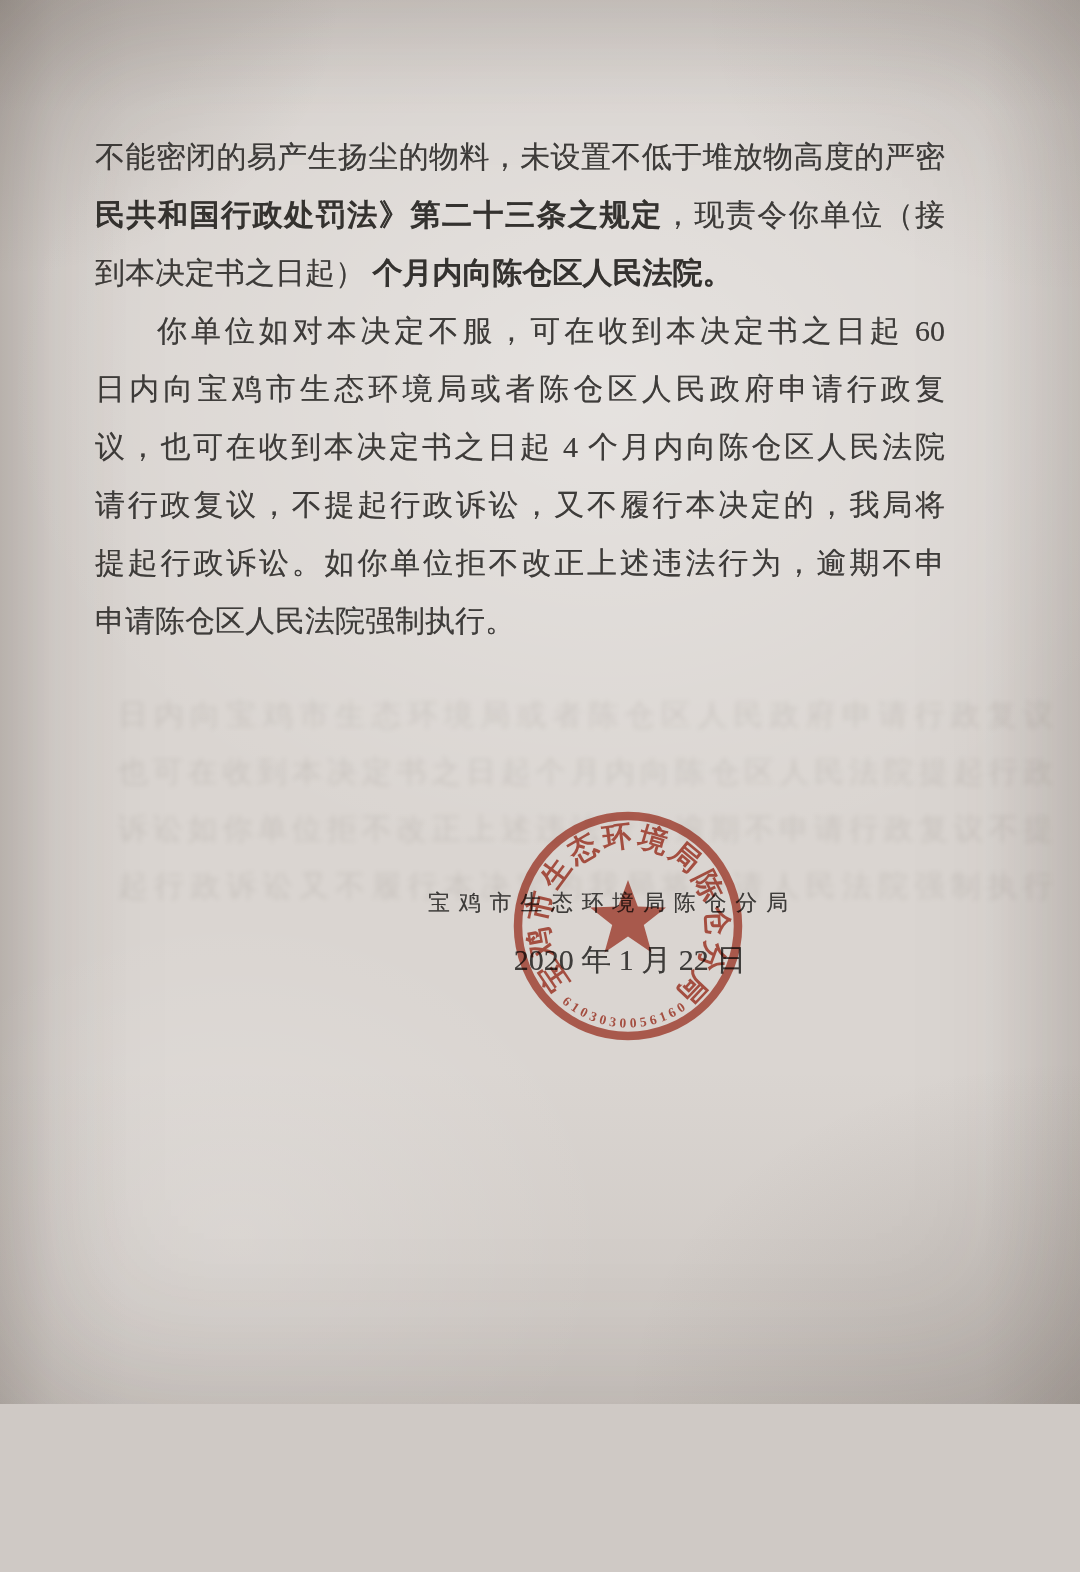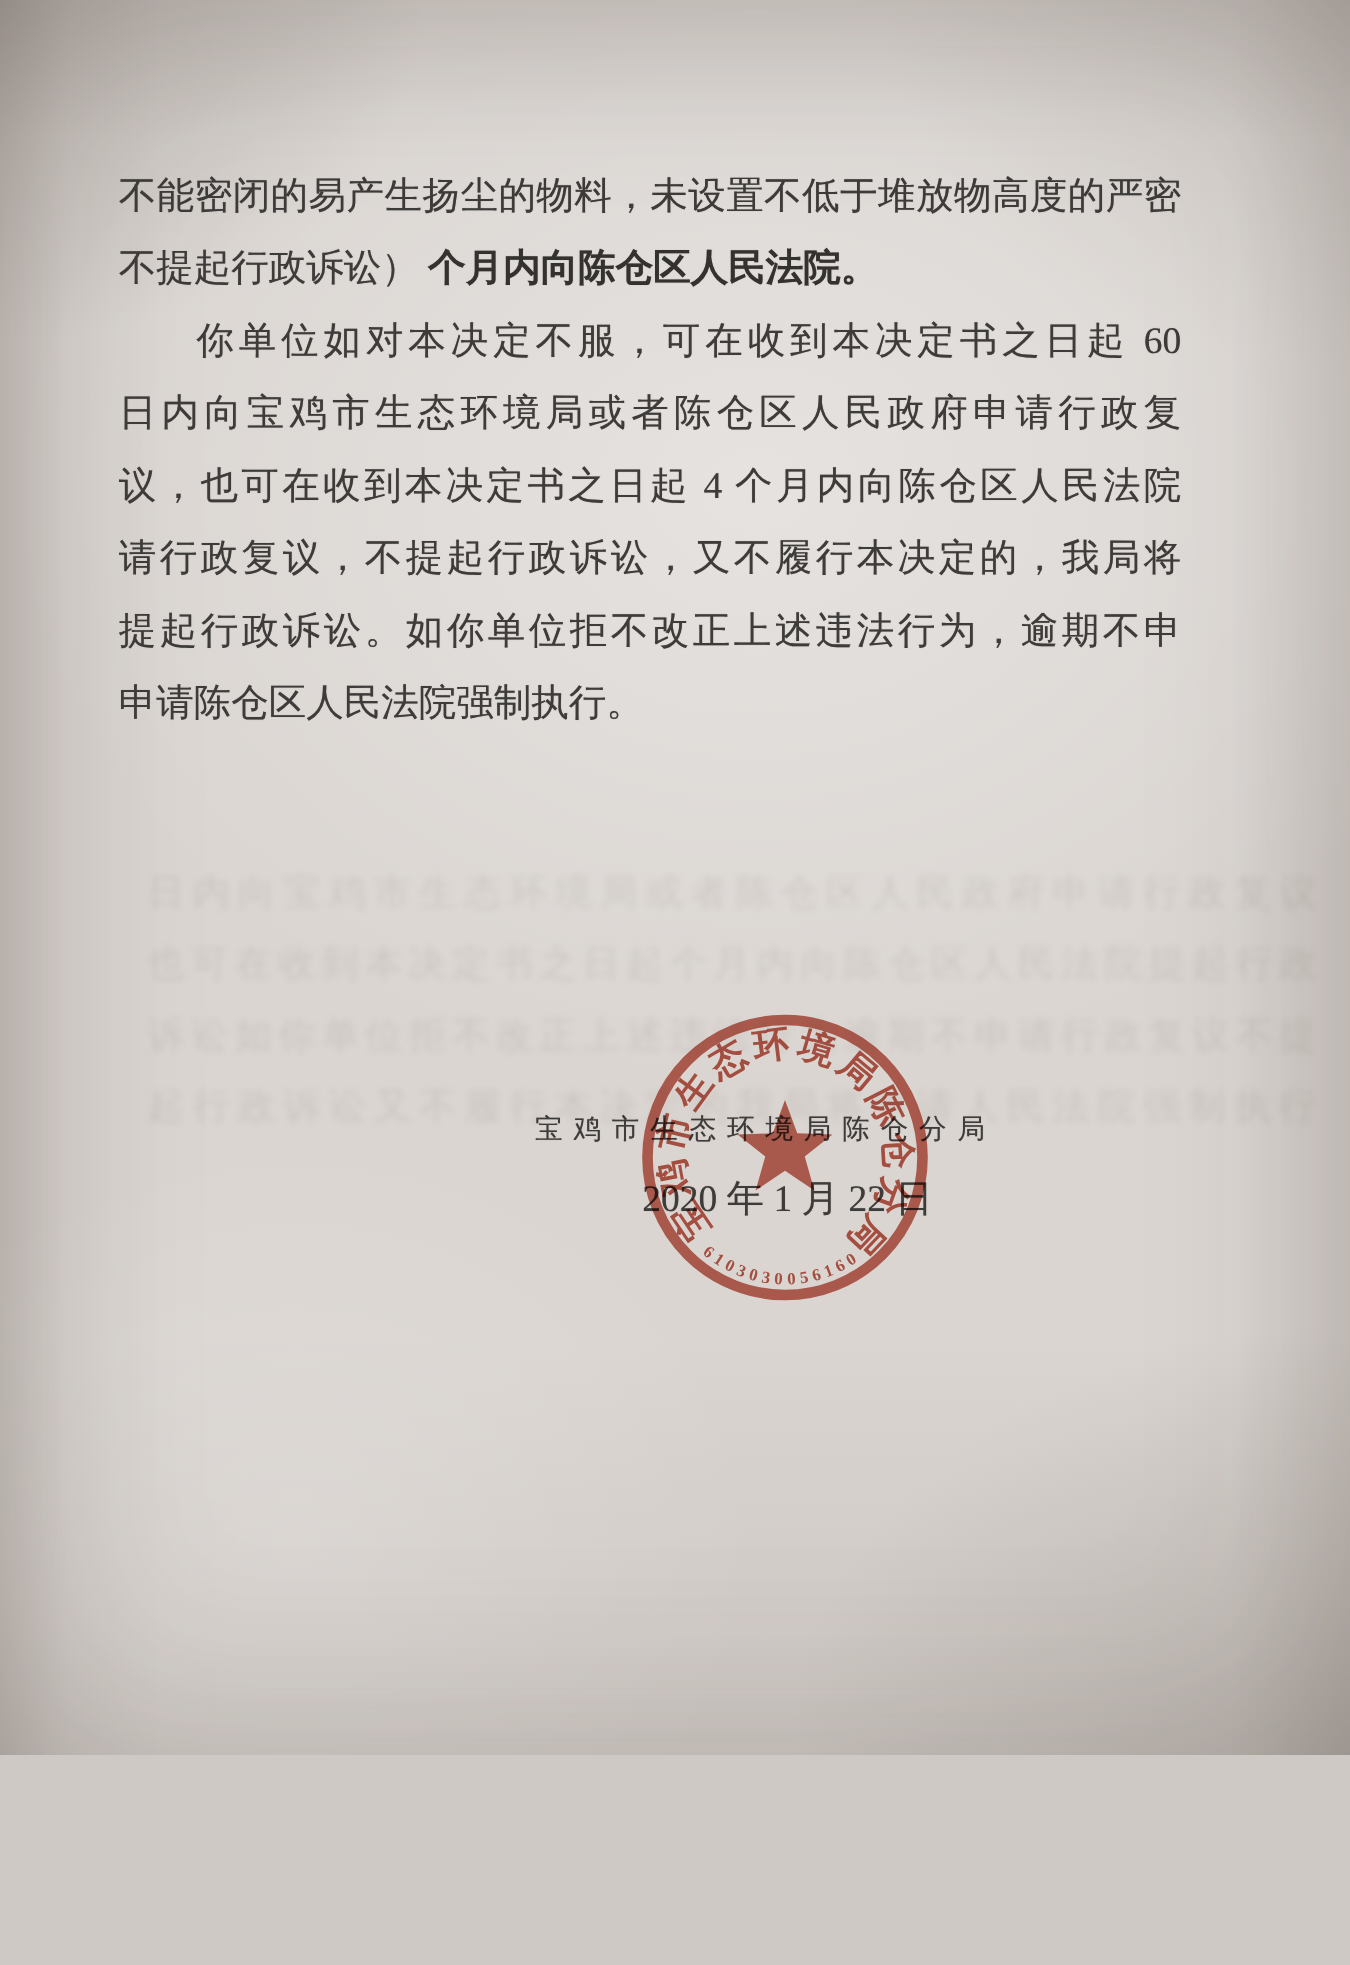--- a/index.html
+++ b/index.html
@@ -68,21 +68,22 @@
 
   <div class="ghost" id="ghostBlock">
       <div>日内向宝鸡市生态环境局或者陈仓区人民政府申请行政复议</div>
       <div>也可在收到本决定书之日起个月内向陈仓区人民法院提起行政</div>
       <div>诉讼如你单位拒不改正上述违法行为逾期不申请行政复议不提</div>
       <div>起行政诉讼又不履行本决定的我局将申请人民法院强制执行</div>
     </div>
 
   <div class="body-text" id="bodyText">
       <div class="bline fill"><span>不能密闭的易产生扬尘的物料，未设置不低于堆放物高度的严密</span></div>
-      <div class="bline"><span>不提起行政诉讼） </span><b>个月内向陈仓区人民法院。</b></div>
+      <div class="bline fill"><b>民共和国行政处罚法》第二十三条之规定</b><span>，现责令你单位（接</span></div>
+      <div class="bline"><span>到本决定书之日起） </span><b>个月内向陈仓区人民法院。</b></div>
       <div class="bline fill indent"><span>你单位如对本决定不服，可在收到本决定书之日起 60</span></div>
       <div class="bline fill"><span>日内向宝鸡市生态环境局或者陈仓区人民政府申请行政复</span></div>
       <div class="bline fill"><span>议，也可在收到本决定书之日起 4 个月内向陈仓区人民法院</span></div>
       <div class="bline fill"><span>请行政复议，不提起行政诉讼，又不履行本决定的，我局将</span></div>
       <div class="bline fill"><span>提起行政诉讼。如你单位拒不改正上述违法行为，逾期不申</span></div>
       <div class="bline"><span>申请陈仓区人民法院强制执行。</span></div>
     </div>
 
   <div class="signature">
     <div class="sig-agency">宝鸡市生态环境局陈仓分局</div>

